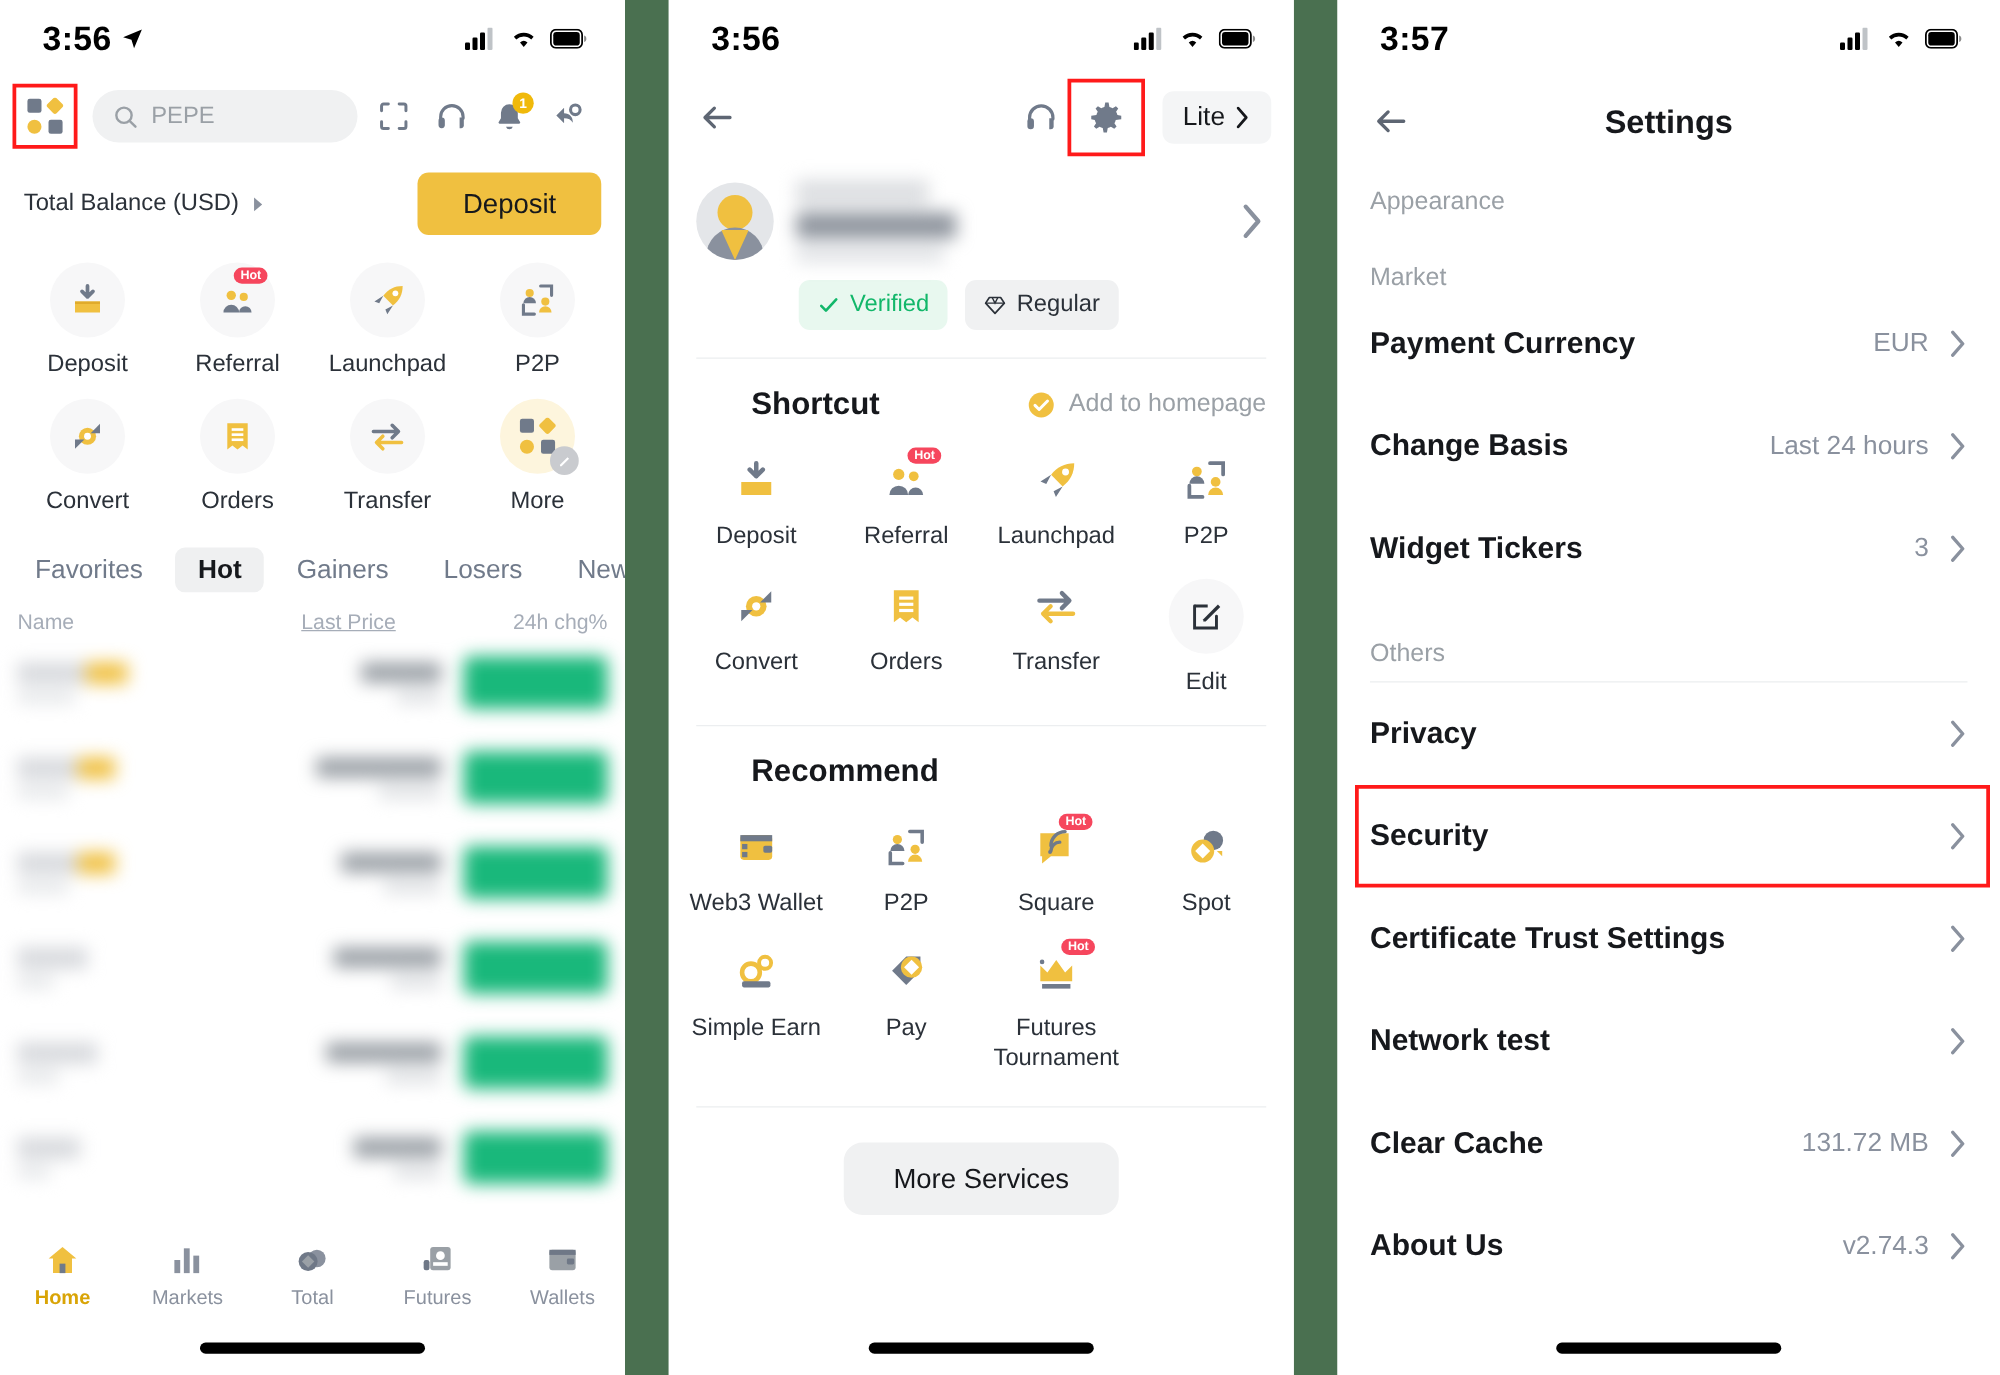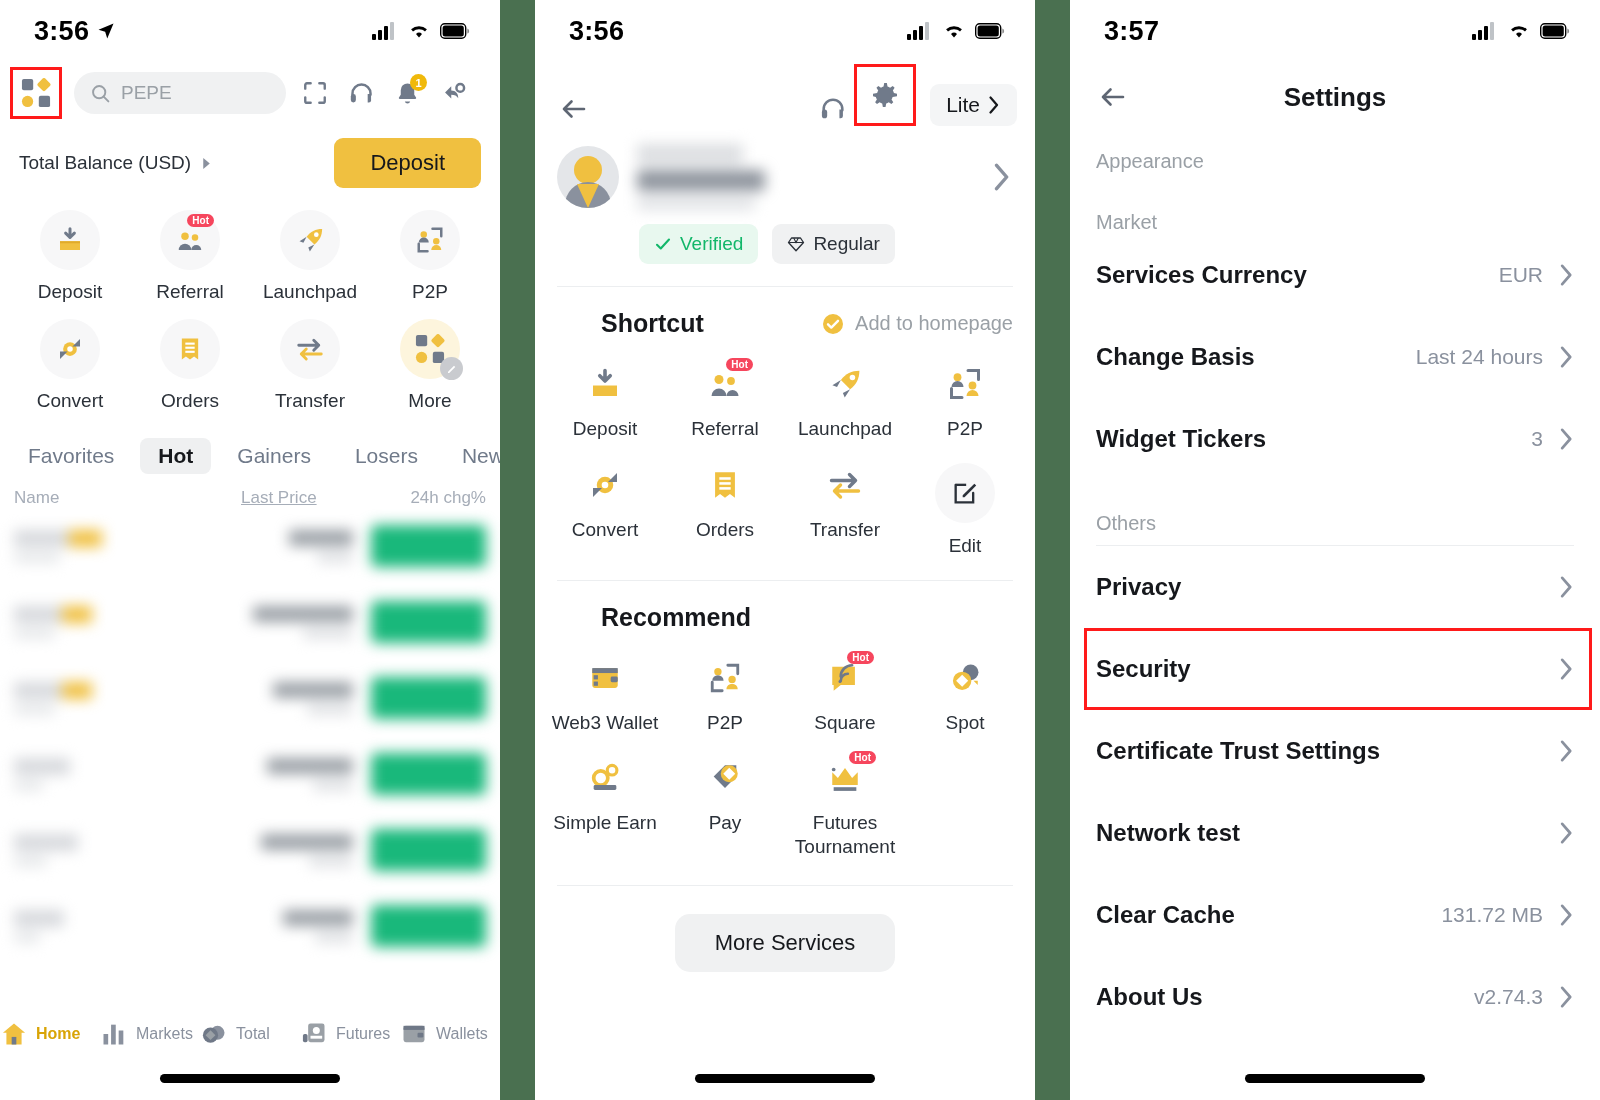--- a/index.html
+++ b/index.html
@@ -92,30 +92,30 @@
   .bprice { flex: 1; display: flex; flex-direction: column; align-items: flex-end; gap: 6px; }
   .bp1 { height: 16px; background: #9aa0a6; border-radius: 2px; }
   .bp2 { height: 11px; background: #dfe1e4; border-radius: 2px;}
   .bchg { width: 115px; height: 42px; background: #19b87b; border-radius: 5px; margin-left: 18px; }
 
   
   .bnav {
     position: absolute; bottom: 52px; left: 0; width: 100%;
     display: flex; background: #fff; padding-top: 6px;
   }
-  .bnav-item { flex:1; display:flex; flex-direction:row; align-items:center; gap: 8px; }
+  .bnav-item { flex:1; display:flex; flex-direction:column; align-items:center; gap: 8px; }
   .bnav-label { font-size: 16px; color: #8a919e; }
   .bnav-label.active { color: #d9a406; font-weight: bold; }
   .home-ind {
     position: absolute; bottom: 17px; left: 50%; transform: translateX(-50%);
     width: 180px; height: 9px; background: #000; border-radius: 5px;
   }
 
   
-  .b-header { display:flex; align-items:flex-end; height: 64px; padding: 0 18px 0 22px; gap: 4px;}
+  .b-header { display:flex; align-items:center; height: 64px; padding: 0 18px 0 22px; gap: 4px;}
   .b-spacer { flex: 1; }
   .gear-box {
     width: 62px; height: 62px; border: 3px solid #ff1a1a;
     display:flex; align-items:center; justify-content:center; flex: 0 0 62px;
   }
   .lite-btn {
     background: #f4f5f6; border-radius: 9px; padding: 9px 16px; display:flex;
     align-items:center; gap: 7px; font-size: 21px; color: #16181c; margin-left: 10px;
   }
   .profile { display:flex; align-items:center; padding: 18px 22px 0 22px; gap: 18px; }
@@ -807,21 +807,21 @@
           <path d="M20 12H4m0 0 6-6m-6 6 6 6" fill="none" stroke="#5e6673" stroke-width="2.1" stroke-linecap="round" stroke-linejoin="round"></path>
         </svg>
       </div>
       <div class="c-title">Settings</div>
     </div>
 
     <div class="grp-label">Appearance</div>
     <div class="grp-label" style="padding-top:38px">Market</div>
 
     <div class="srow">
-      <span class="srow-label">Services Currency</span>
+      <span class="srow-label">Payment Currency</span>
       <div class="srow-right">
         <span class="srow-value">EUR</span>
         <svg width="15" height="22" viewBox="0 0 12 18">
             <path d="M2.5 1.5 9 9l-6.5 7.5" fill="none" stroke="#8a919e" stroke-width="2.2" stroke-linecap="round" stroke-linejoin="round"></path>
           </svg>
       </div>
     </div>
     <div class="srow">
       <span class="srow-label">Change Basis</span>
       <div class="srow-right">

